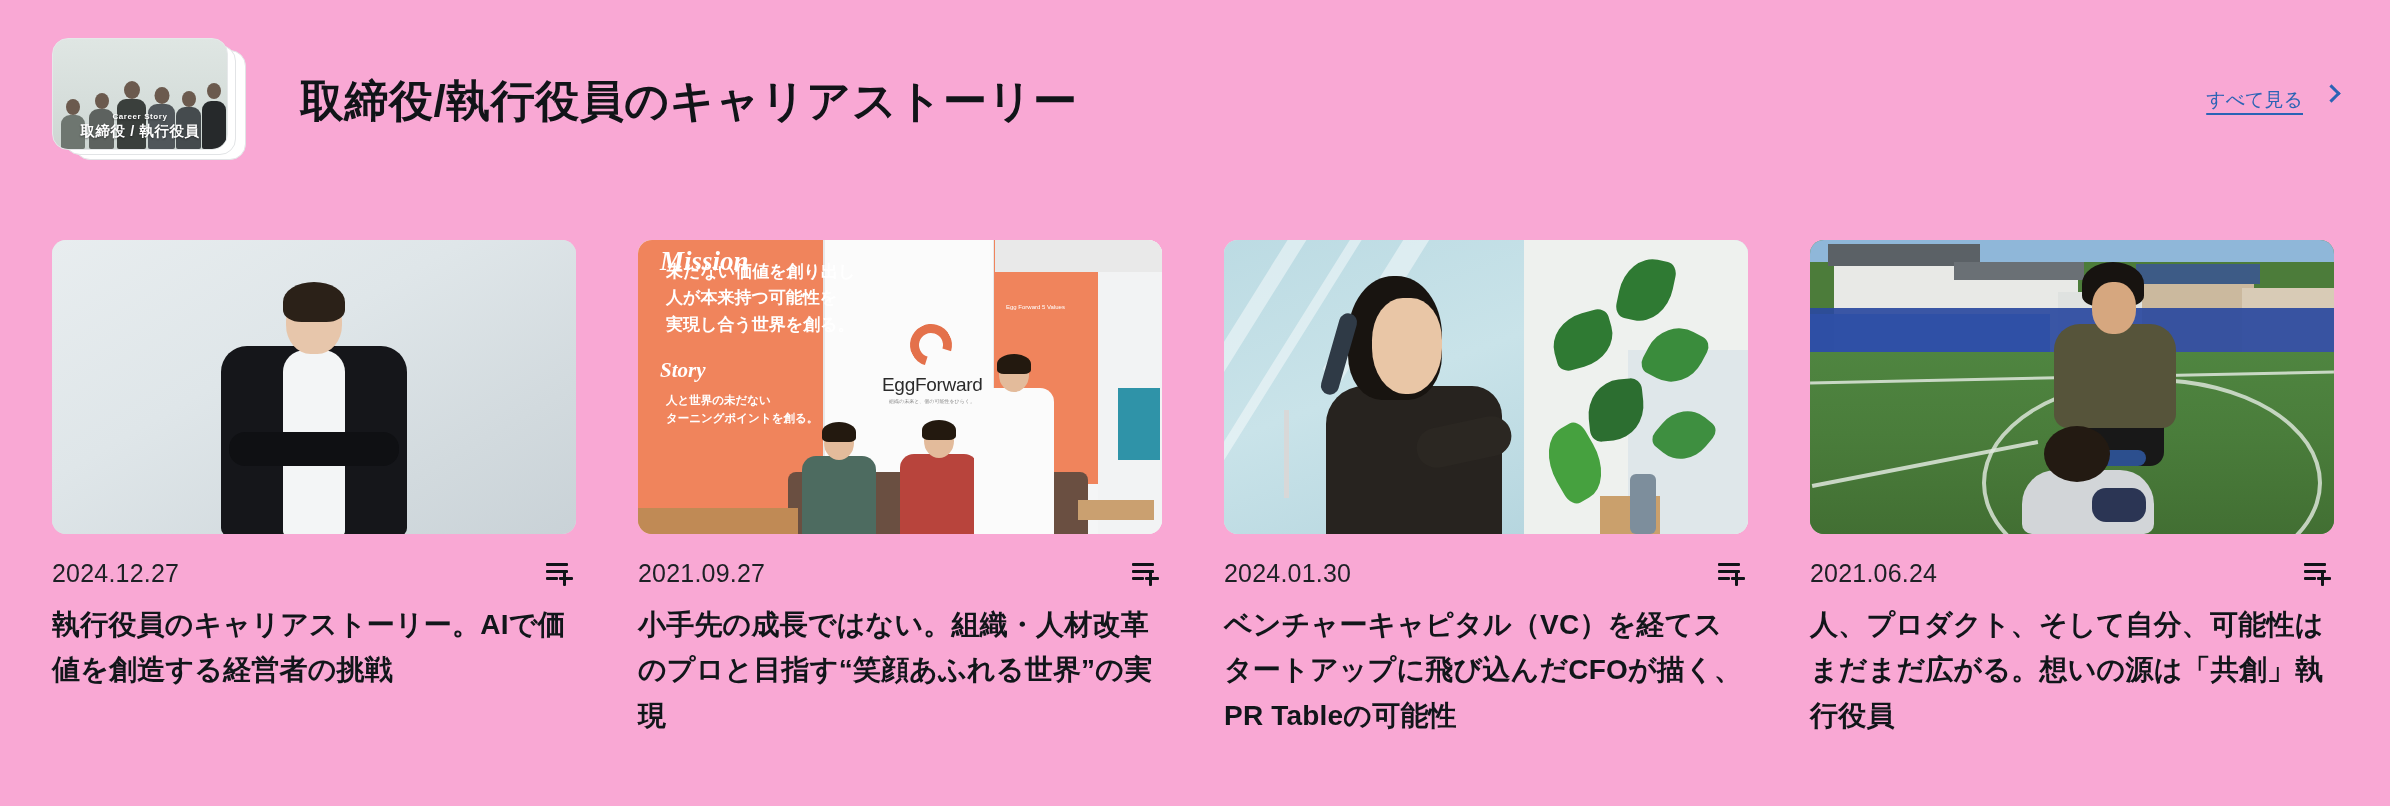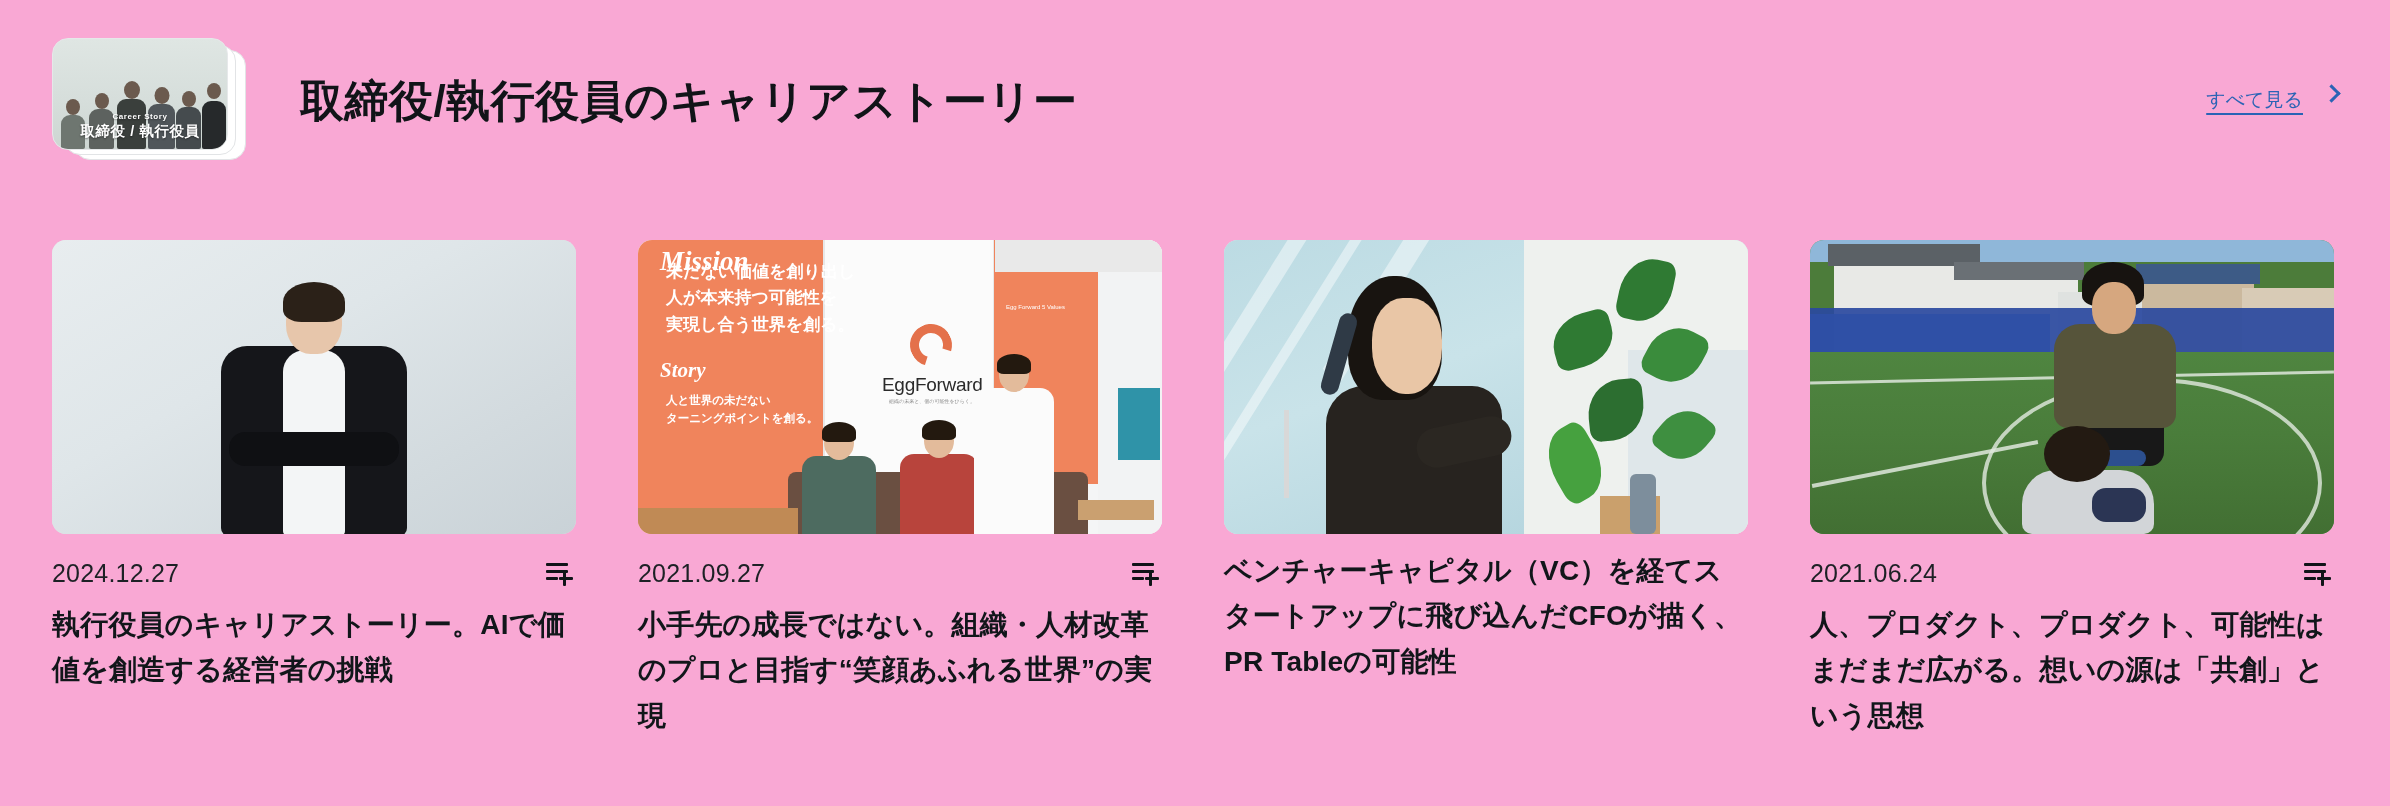--- a/index.html
+++ b/index.html
@@ -584,20 +584,30 @@
           <div class="speaker">
             <span class="torso"></span>
             <span class="hair"></span>
             <span class="face"></span>
             <span class="arm"></span>
           </div>
           <span class="mic"></span>
           <span class="lanyard"></span>
         </div>
       </div>
+      <div class="card-meta">
+        <span class="card-date">2024.01.30</span>
+        <span class="playlist-add">
+          <i class="r1"></i>
+            <i class="r2"></i>
+            <i class="r3"></i>
+            <i class="pv"></i>
+            <i class="ph"></i>
+        </span>
+      </div>
       <h2 class="card-title">ベンチャーキャピタル（VC）を経てスタートアップに飛び込んだCFOが描く、PR Tableの可能性</h2>
     </article>
 
     <article class="card">
       <div class="card-media">
         <div class="img-field">
           <div class="sky"></div>
           <div class="houses">
             <span class="h h1r"></span>
               <span class="h h1"></span>
@@ -631,17 +641,17 @@
       <div class="card-meta">
         <span class="card-date">2021.06.24</span>
         <span class="playlist-add">
           <i class="r1"></i>
             <i class="r2"></i>
             <i class="r3"></i>
             <i class="pv"></i>
             <i class="ph"></i>
         </span>
       </div>
-      <h2 class="card-title">人、プロダクト、プロダクト、可能性はまだまだ広がる。想いの源は「共創」という思想</h2>
+      <h2 class="card-title">人、プロダクト、そして自分、可能性はまだまだ広がる。想いの源は「共創」執行役員</h2>
     </article>
 
   </div>
 </div>
 
 </body></html>

